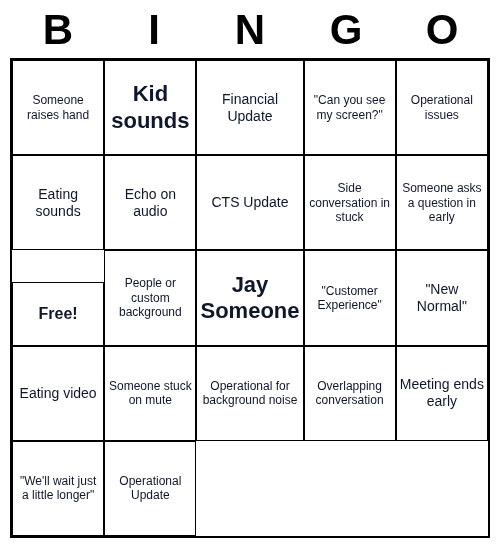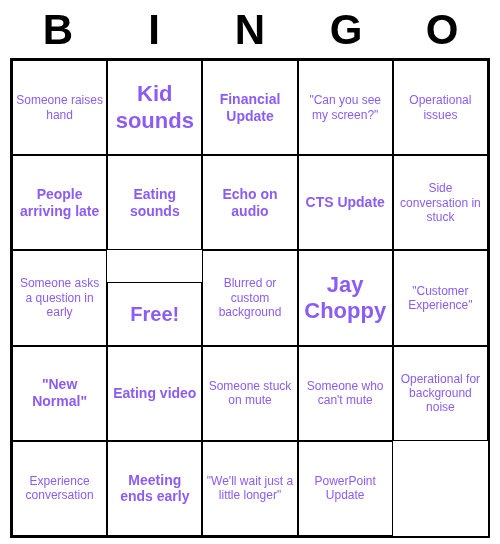--- a/index.html
+++ b/index.html
@@ -37,64 +37,62 @@
     }
     .cell {
       border: 1.5px solid #000;
       display: flex;
       align-items: center;
       justify-content: center;
       text-align: center;
       padding: 4px 3px;
       font-size: 12px;
       line-height: 1.2;
-      color: #8b5cf6;
+      color: #0f172a;
     }
     .cell.free {
-      font-size: 20px;
+      font-size: 16px;
       font-weight: bold;
       margin-top: 32px;
     }
     .cell.large-text {
       font-size: 22px;
       font-weight: bold;
     }
     .cell.medium-text {
       font-size: 14px;
-      font-weight: bold;
+      font-weight: normal;
     }
   </style>
 </head>
 <body>
 
 <div class="bingo-title">
 <span class="bingo-letter">B</span>
     <span class="bingo-letter">I</span>
     <span class="bingo-letter">N</span>
     <span class="bingo-letter">G</span>
     <span class="bingo-letter">O</span>
   </div>
 <div class="bingo-grid">
 <div class="cell">Someone raises hand</div>
     <div class="cell large-text">Kid sounds</div>
     <div class="cell medium-text">Financial Update</div>
     <div class="cell">"Can you see my screen?"</div>
     <div class="cell">Operational issues</div>
-    <div class="cell medium-text">People arriving late</div>
     <div class="cell medium-text">Eating sounds</div>
     <div class="cell medium-text">Echo on audio</div>
     <div class="cell medium-text">CTS Update</div>
     <div class="cell">Side conversation in stuck</div>
     <div class="cell">Someone asks a question in early</div>
     <div class="cell free">Free!</div>
-    <div class="cell">Blurred or custom background</div>
-    <div class="cell large-text">Jay Choppy</div>
+    <div class="cell">People or custom background</div>
+    <div class="cell large-text">Jay Someone</div>
     <div class="cell">"Customer Experience"</div>
     <div class="cell medium-text">"New Normal"</div>
     <div class="cell medium-text">Eating video</div>
     <div class="cell">Someone stuck on mute</div>
-    <div class="cell">Someone who can't mute</div>
     <div class="cell">Operational for background noise</div>
-    <div class="cell">Experience conversation</div>
+    <div class="cell">Overlapping conversation</div>
     <div class="cell medium-text">Meeting ends early</div>
     <div class="cell">"We'll wait just a little longer"</div>
-    <div class="cell">PowerPoint Update</div>
+    <div class="cell">Operational Update</div>
   </div>
 
 </body></html>

